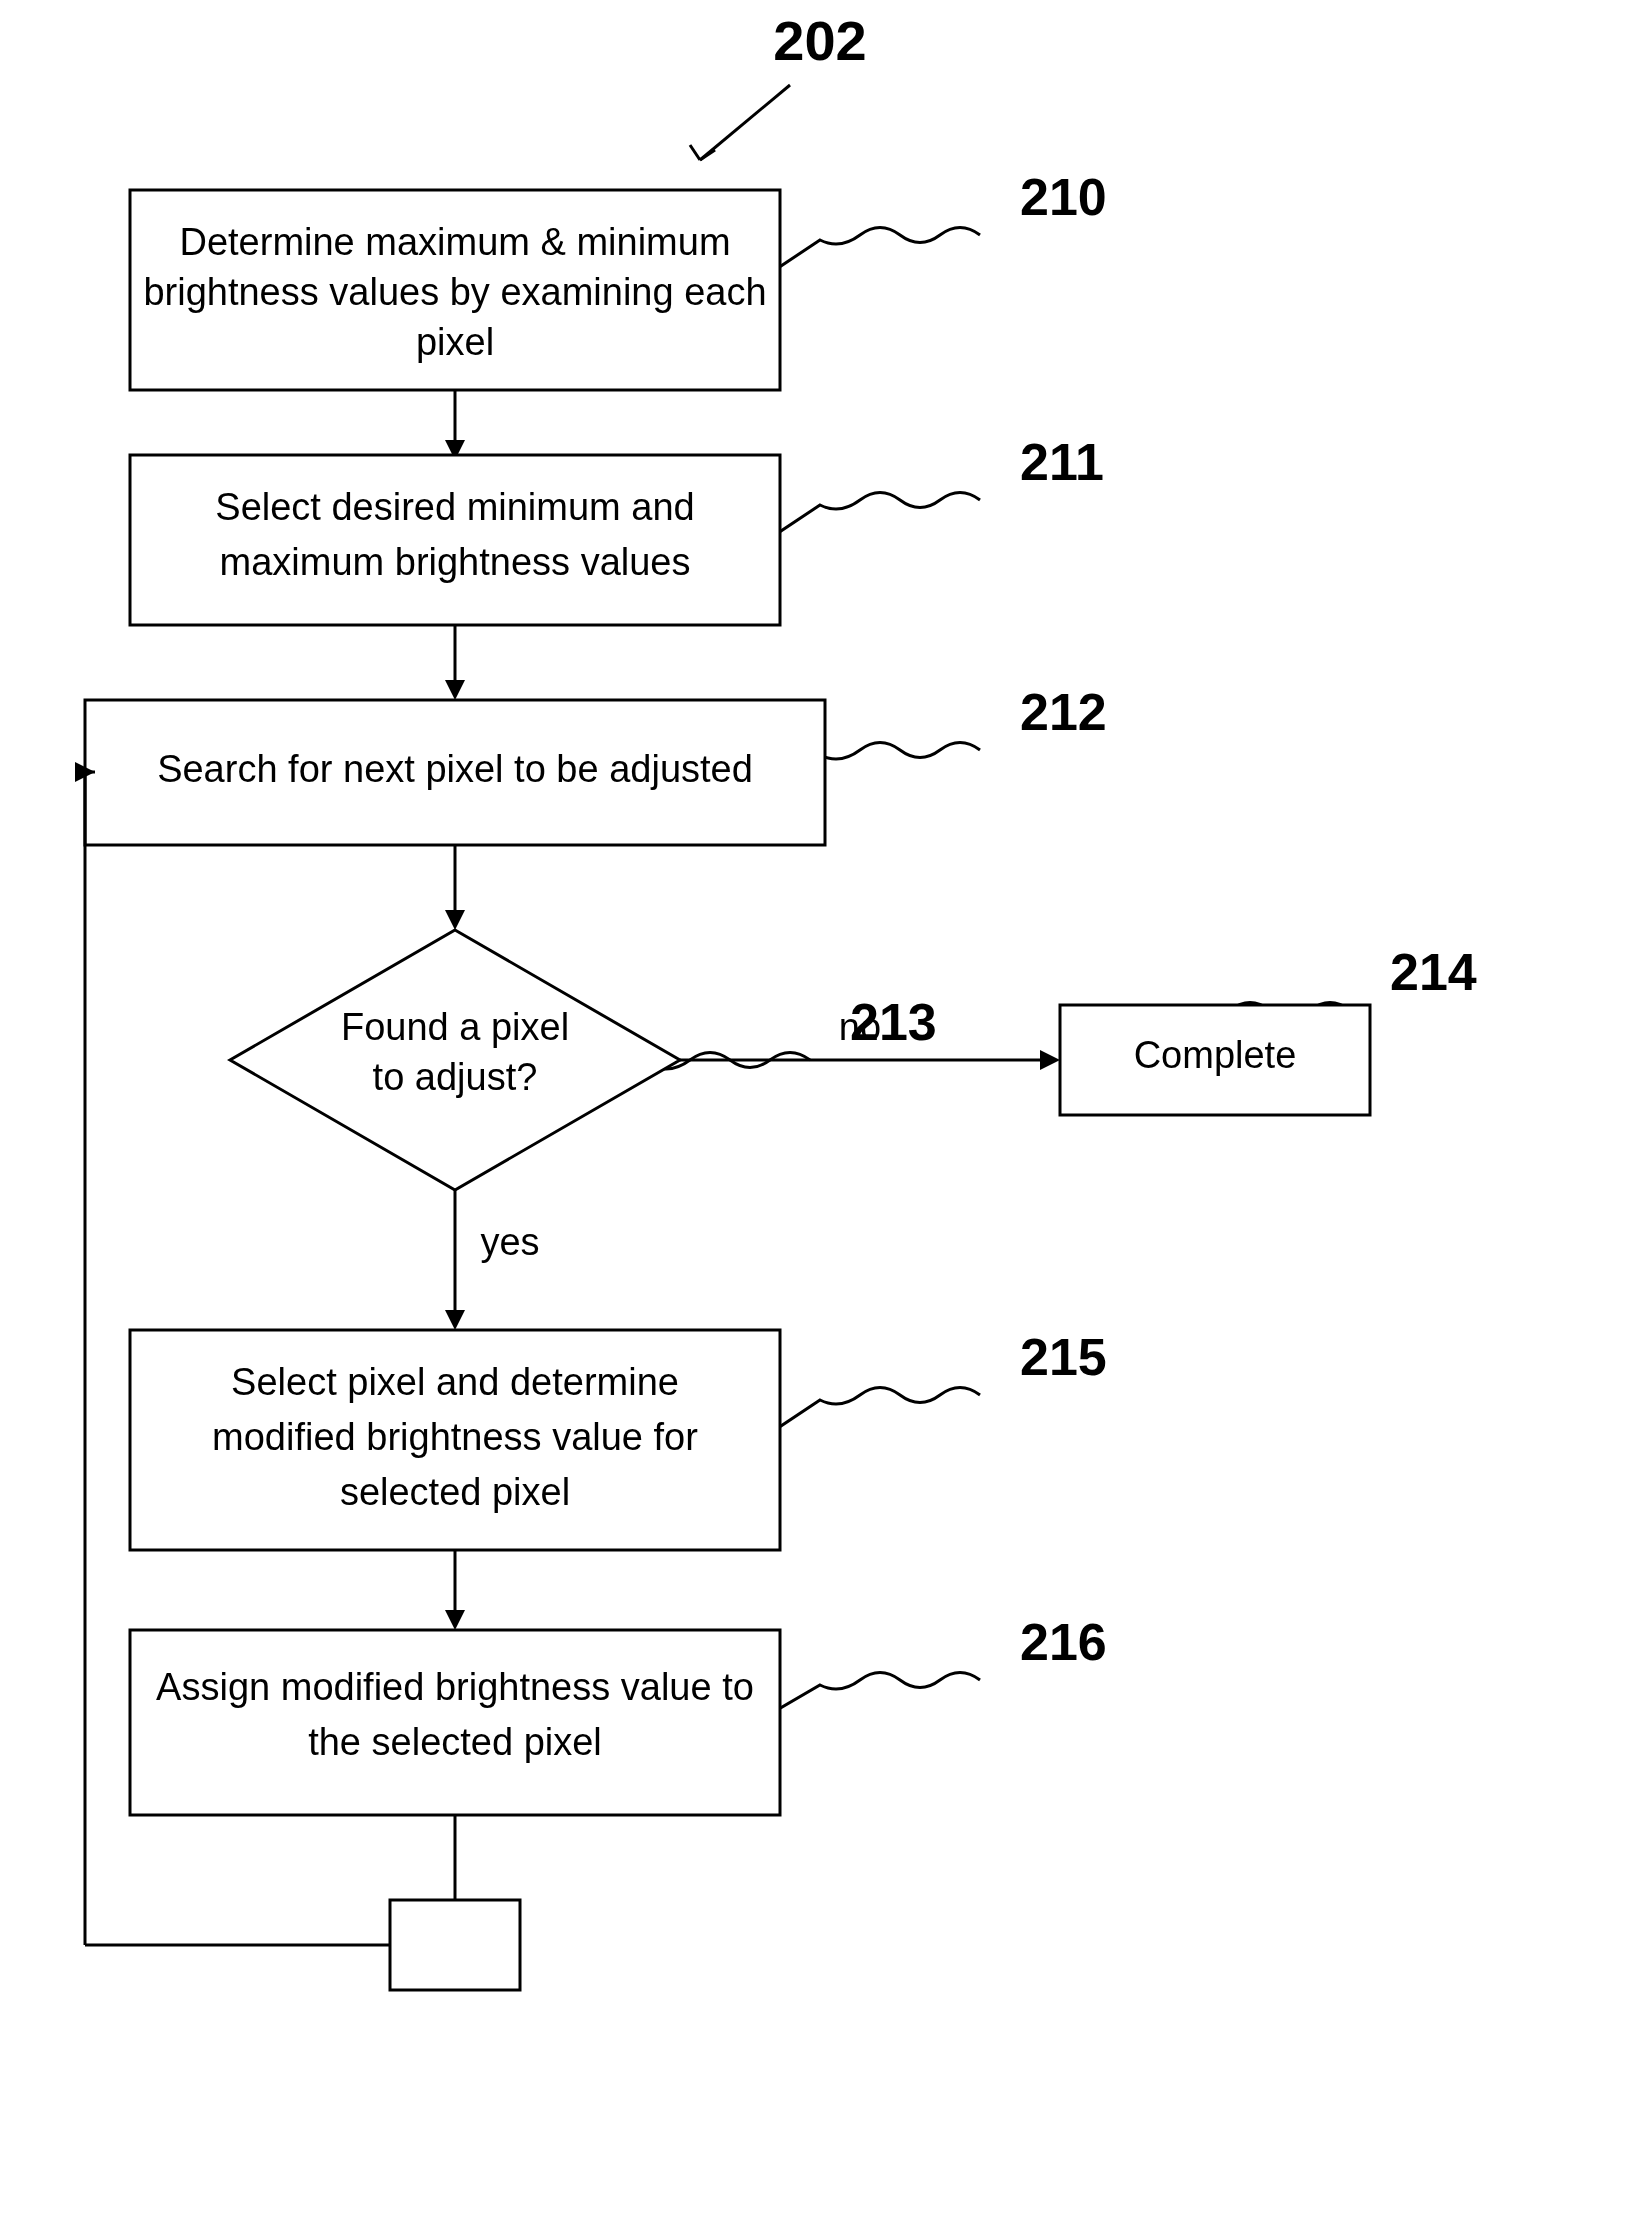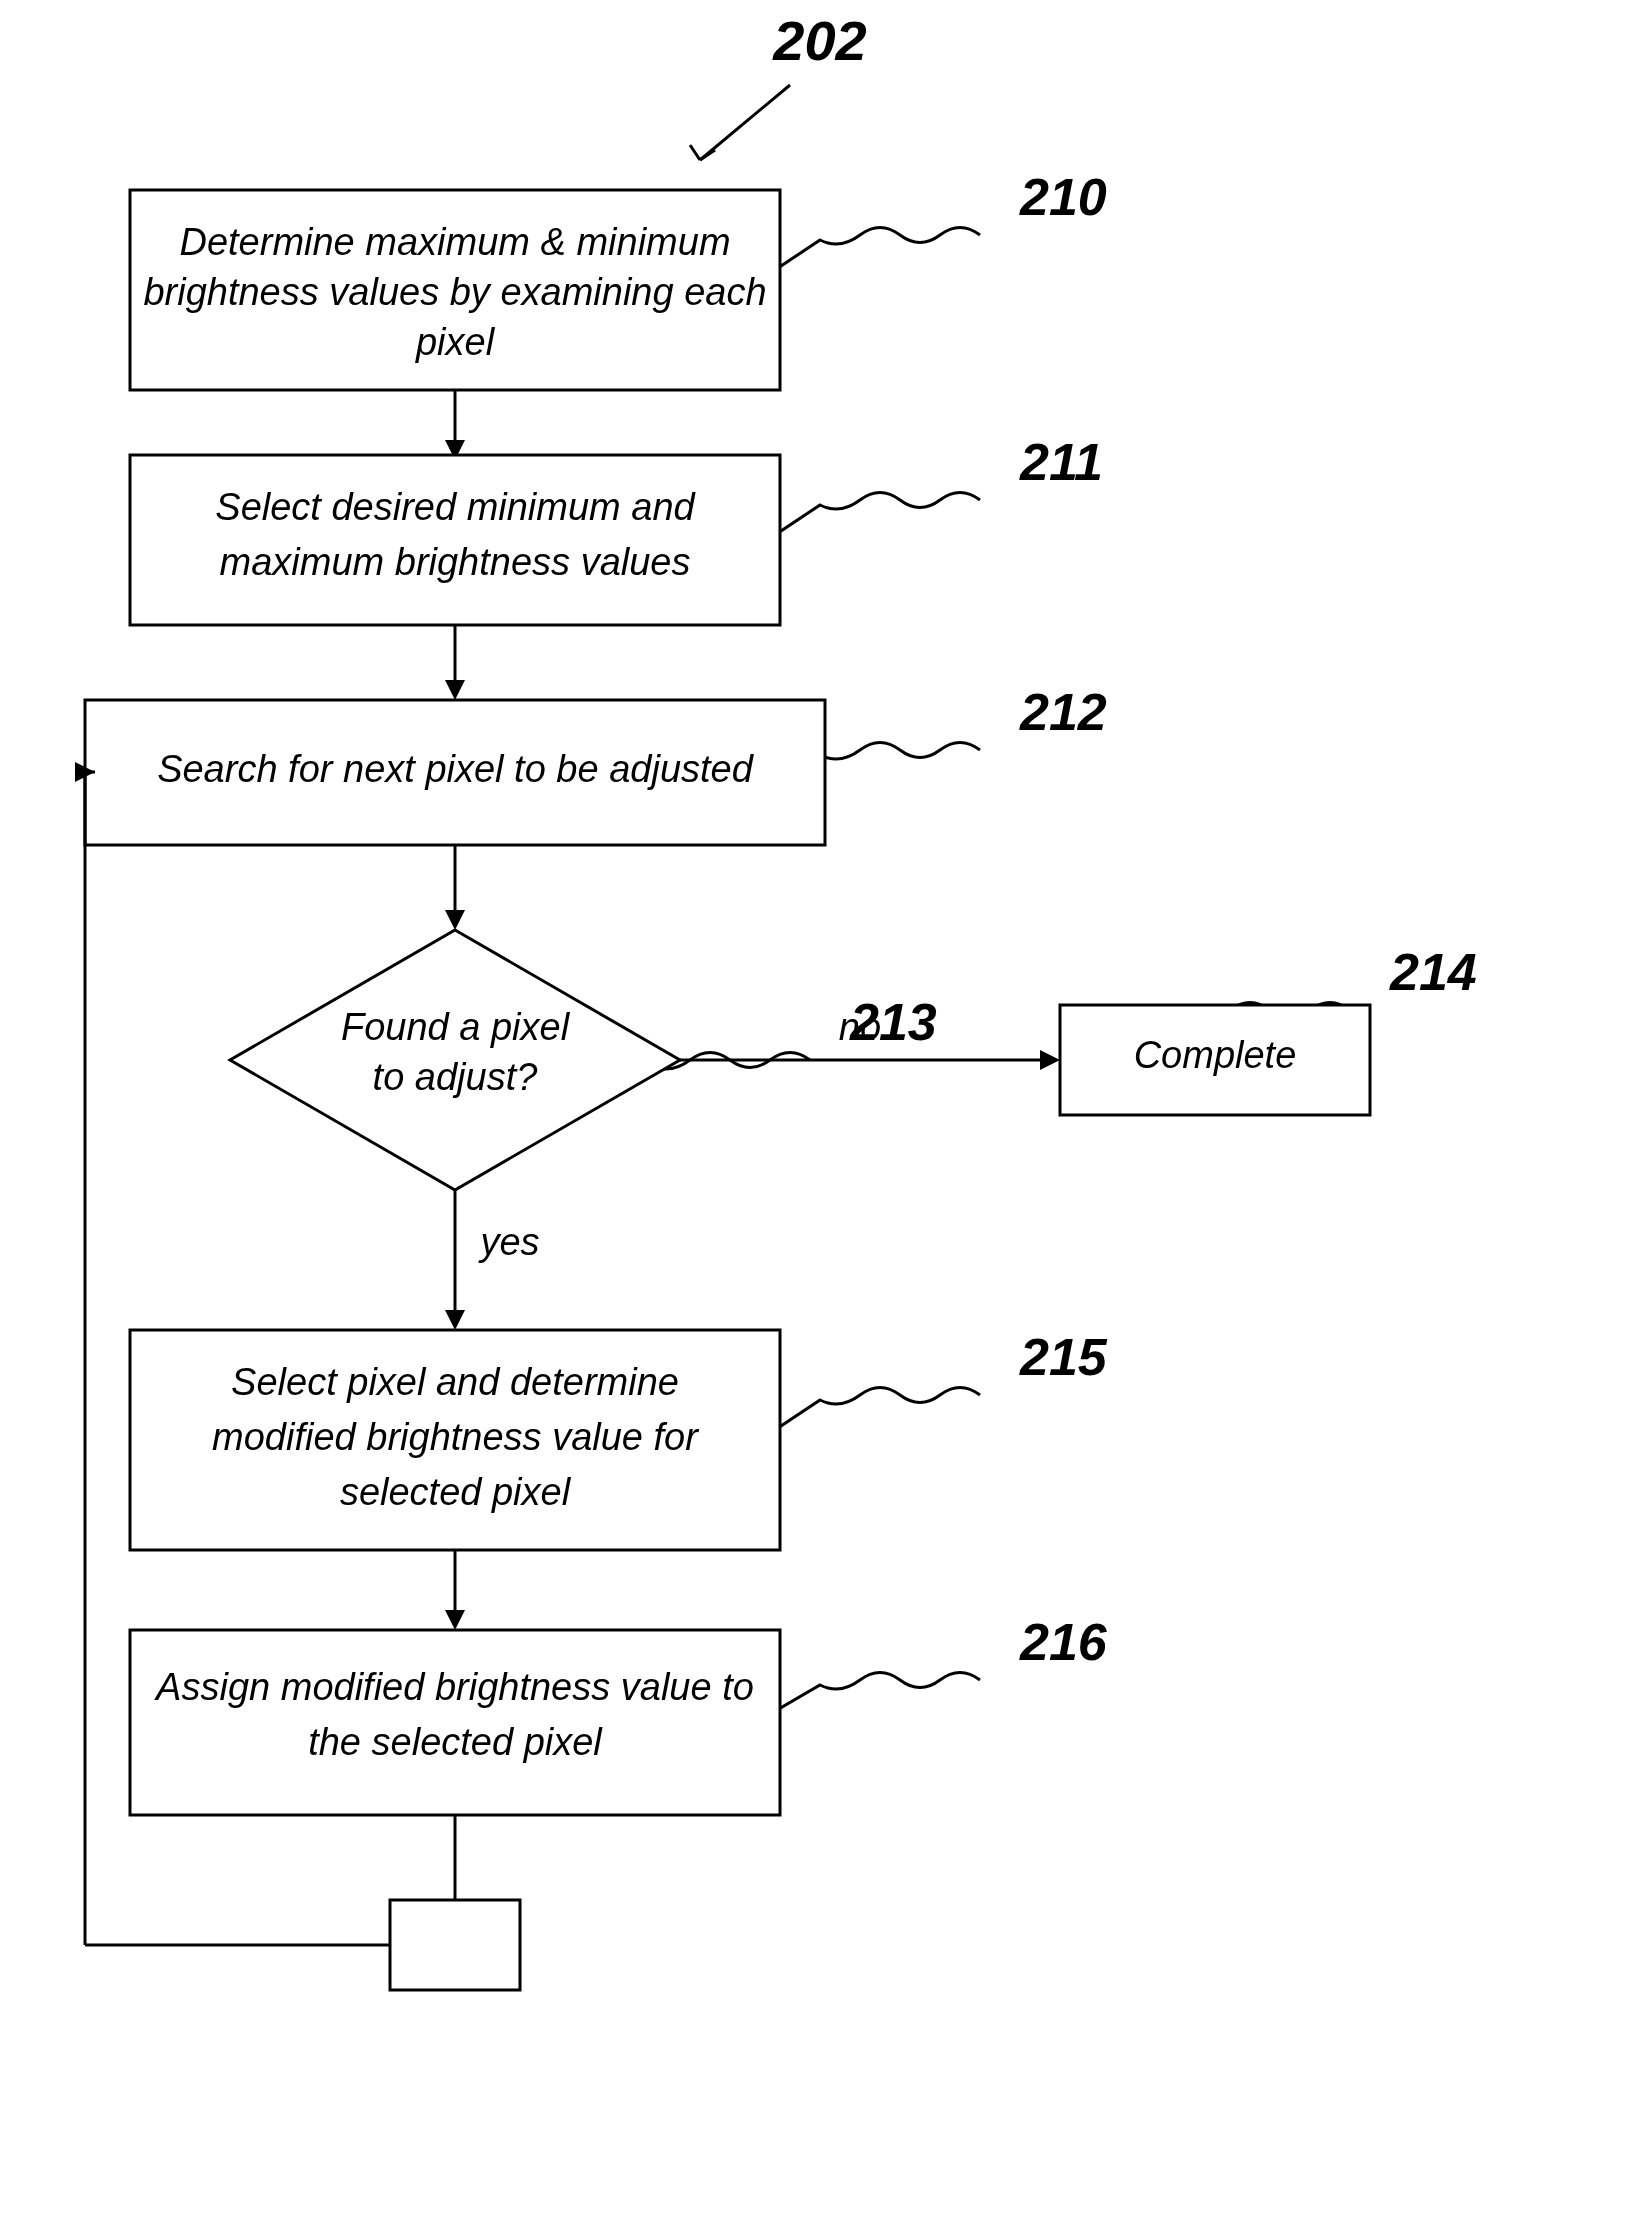--- a/index.html
+++ b/index.html
@@ -11,21 +11,20 @@
       position: relative;
       overflow: hidden;
     }
 
     .diagram-container {
       position: absolute;
       top: 0;
       left: 0;
       width: 100%;
       height: 100%;
-      font-style: italic;
     }
 
     svg {
       width: 100%;
       height: 100%;
     }
   </style>
 </head>
 <body>
 

